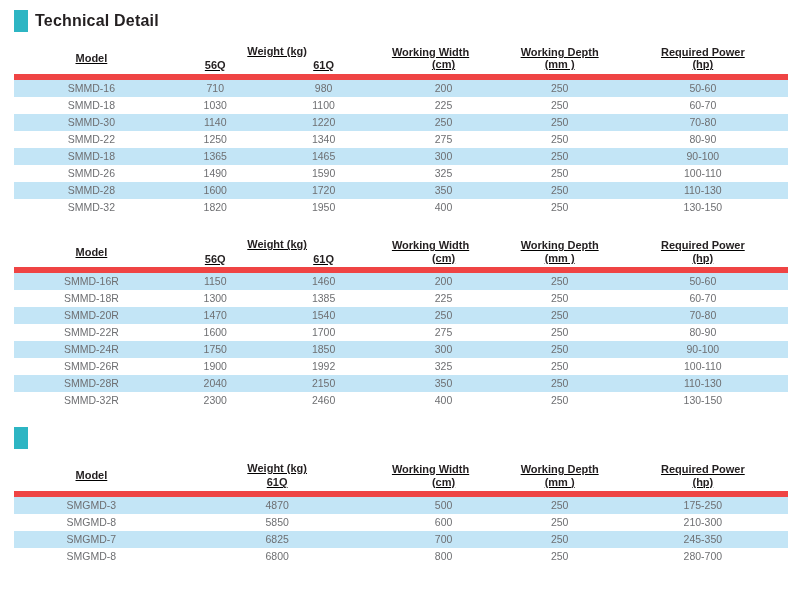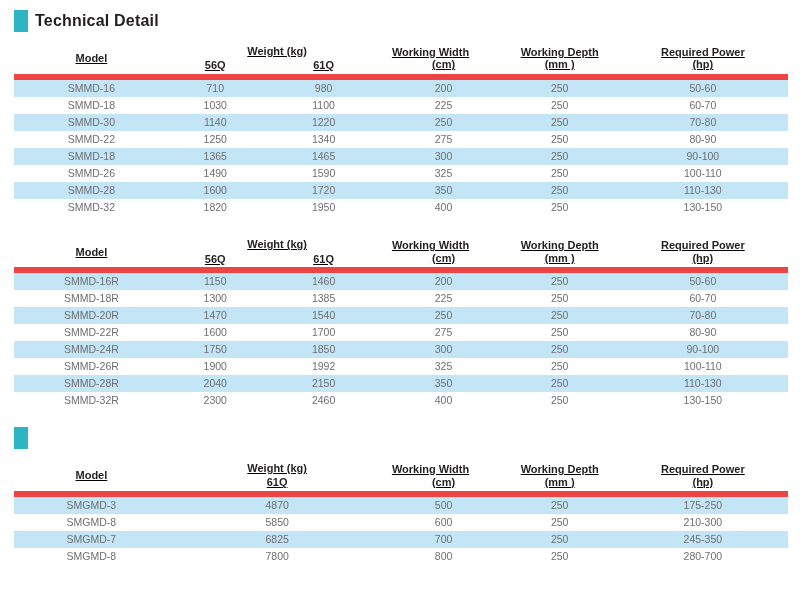--- a/index.html
+++ b/index.html
@@ -316,21 +316,21 @@
           </tr>
           <tr>
             <td class="td-model">SMGMD-7</td>
             <td>6825</td>
             <td>700</td>
             <td>250</td>
             <td>245-350</td>
           </tr>
           <tr>
             <td class="td-model">SMGMD-8</td>
-            <td>7800</td>
+            <td>6800</td>
             <td>800</td>
             <td>250</td>
             <td>280-700</td>
           </tr>
         </tbody>
       </table>
   </section>
 </div>
 
 </body></html>

